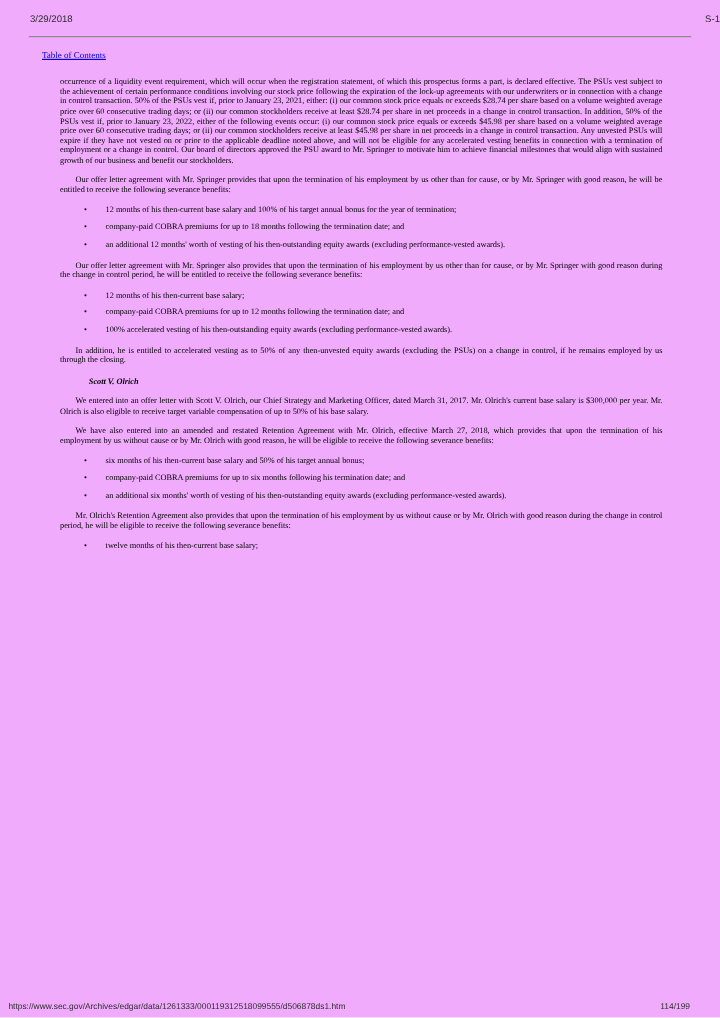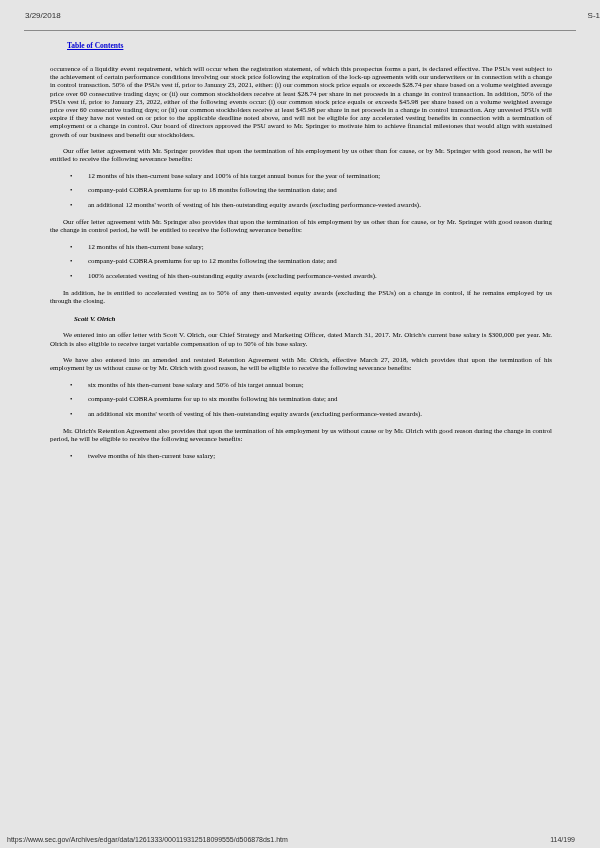--- a/index.html
+++ b/index.html
@@ -1,41 +1,40 @@
 <!DOCTYPE html>
 <html><head>
 <meta charset="utf-8">
 <style>
   html, body { margin: 0; padding: 0; background: #ffffff; }
   .page {
     position: relative;
     width: 600px;
     height: 848px;
-    background: #e5e5e5;
+    background: #f0abfc;
     color: #000000;
     font-family: "Liberation Serif", "DejaVu Serif", serif;
     overflow: hidden;
   }
   .chrome {
     font-family: "Liberation Sans", "DejaVu Sans", sans-serif;
     font-size: 8px;
     color: #2e2e2e;
   }
   .ph-date { position: absolute; top: 11px; left: 25px; }
   .ph-title { position: absolute; top: 11px; left: 0; width: 100%; text-align: right; }
   .header-rule {
     position: absolute; top: 30px; left: 24px; width: 552px;
     border: none; border-top: 1px solid #8a8a8a; height: 0; margin: 0;
   }
   .toc-link {
     position: absolute; top: 41px; left: 35px;
-    font-size: 7.5px; font-weight: bold;
+    font-size: 7.5px; font-weight: normal;
     color: #0000d4; text-decoration: underline;
     cursor: pointer;
-    margin-left: 32px;
   }
   .doc-body {
     position: absolute; top: 65px; left: 50px; width: 502px;
     font-size: 6.9px; line-height: 1.19; text-align: justify;
   }
   .doc-body p { margin: 0 0 8px 0; }
   p.indented { text-indent: 13px; }
   .bullets { margin: 9px 0 9px 0; }
   .bullet-row { display: flex; margin-top: 6px; }
   .bullet-row:first-child { margin-top: 0; }

